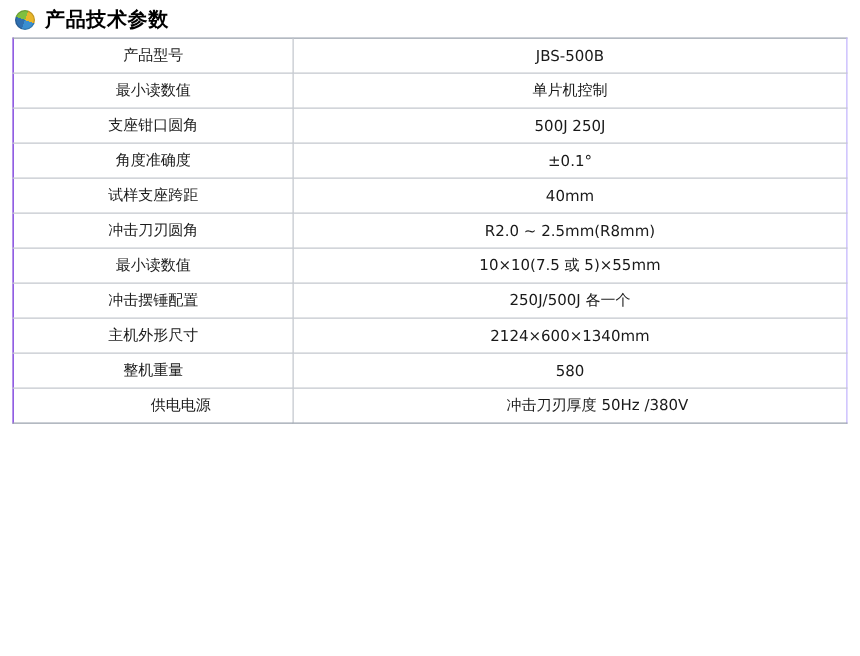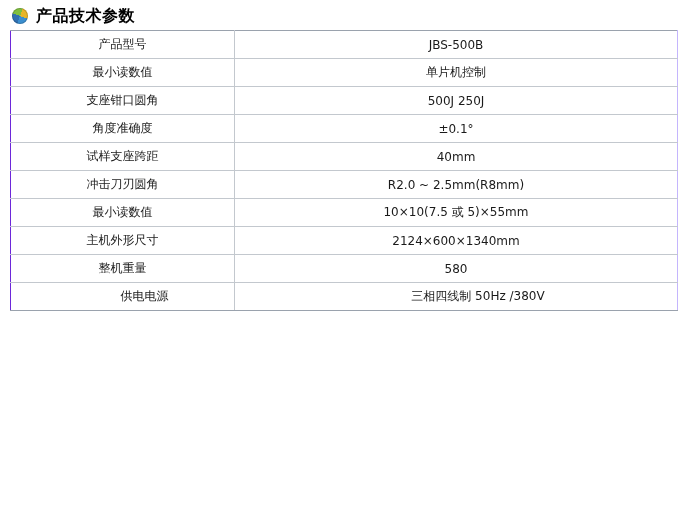--- a/index.html
+++ b/index.html
@@ -117,28 +117,32 @@
           </tr>
           <tr>
             <td class="label">冲击刀刃圆角</td>
             <td class="value">R2.0 ~ 2.5mm(R8mm)</td>
           </tr>
           <tr>
             <td class="label">最小读数值</td>
             <td class="value">10×10(7.5 或 5)×55mm</td>
           </tr>
           <tr>
+            <td class="label">冲击摆锤配置</td>
+            <td class="value">250J/500J 各一个</td>
+          </tr>
+          <tr>
             <td class="label">主机外形尺寸</td>
             <td class="value">2124×600×1340mm</td>
           </tr>
           <tr>
             <td class="label">整机重量</td>
             <td class="value">580</td>
           </tr>
           <tr>
             <td class="label">供电电源</td>
-            <td class="value">三相四线制 50Hz /380V</td>
+            <td class="value">冲击刀刃厚度 50Hz /380V</td>
           </tr>
         </tbody>
     </table>
   </div>
 
 </div>
 
 </body></html>

